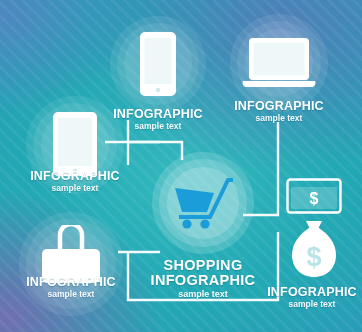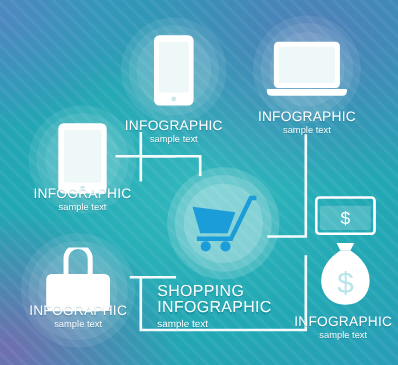--- a/index.html
+++ b/index.html
@@ -1,21 +1,21 @@
 <!DOCTYPE html>
 <html><head>
 <meta charset="utf-8">
 <style>
   html,body{margin:0;padding:0;}
   body{
     width:362px;height:332px;overflow:hidden;
     font-family:"Liberation Sans", sans-serif;
     background:#2aa8b0;
   }
-  #stage{position:relative;width:362px;height:332px;overflow:hidden;}
+  #stage{position:relative;width:362px;height:332px;overflow:hidden;font-weight:bold;}
 
   
   .bg-base{
     position:absolute;inset:0;
     background:
       radial-gradient(120% 95% at 78% 8%,  #4f7fb8 0%, rgba(79,127,184,0) 46%),
       radial-gradient(90% 80% at 2% 96%,   #6f6fae 0%, rgba(111,111,174,0) 48%),
       radial-gradient(85% 70% at 0% 4%,    #4e88c0 0%, rgba(78,136,192,0) 44%),
       radial-gradient(100% 80% at 50% 55%, #23b2b8 0%, #22a8b4 45%, #2f92ba 100%);
   }
@@ -46,21 +46,21 @@
   
   .label{
     position:absolute;text-align:center;color:#ffffff;
     text-shadow:0 1px 1px rgba(0,70,90,.30);
     line-height:1.05;white-space:nowrap;
   }
   .label .t1{font-size:12.5px;letter-spacing:.2px;}
   .label .t2{font-size:8.5px;margin-top:1px;opacity:.95;}
 
   .center-label{
-    position:absolute;color:#ffffff;
+    position:absolute;text-align:center;color:#ffffff;
     text-shadow:0 1px 1px rgba(0,70,90,.30);line-height:1.04;white-space:nowrap;
   }
   .center-label .c1{font-size:14.5px;letter-spacing:.3px;}
   .center-label .c2{font-size:14.5px;letter-spacing:.3px;}
   .center-label .c3{font-size:9px;margin-top:2px;}
 </style>
 </head>
 <body>
 
 <div id="stage">

